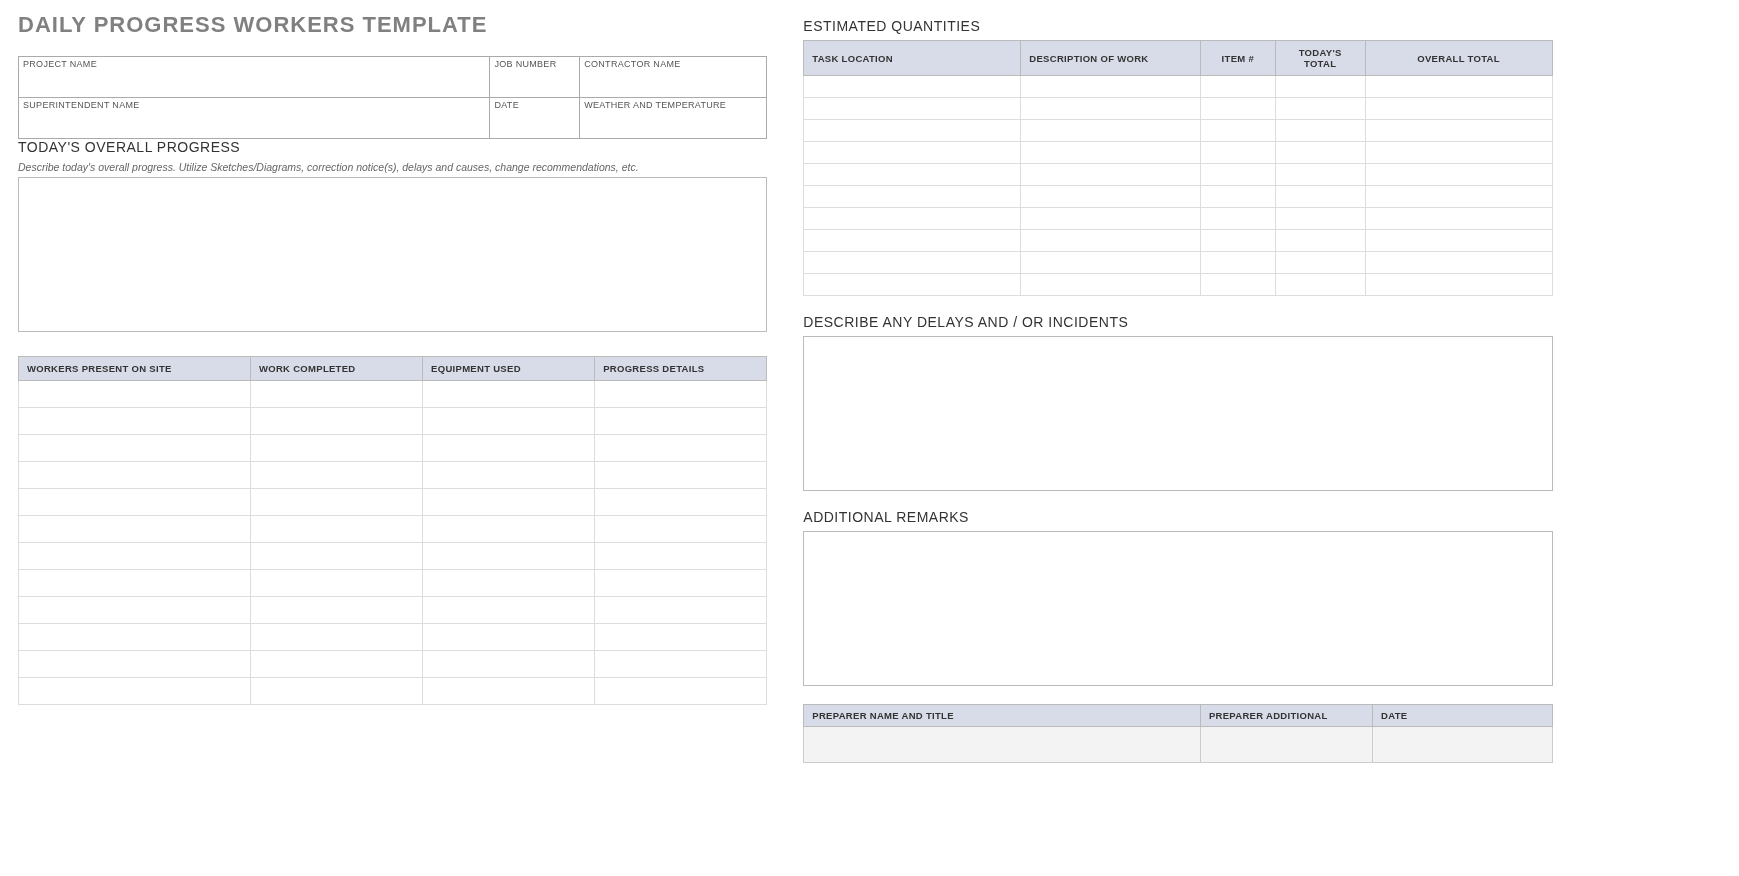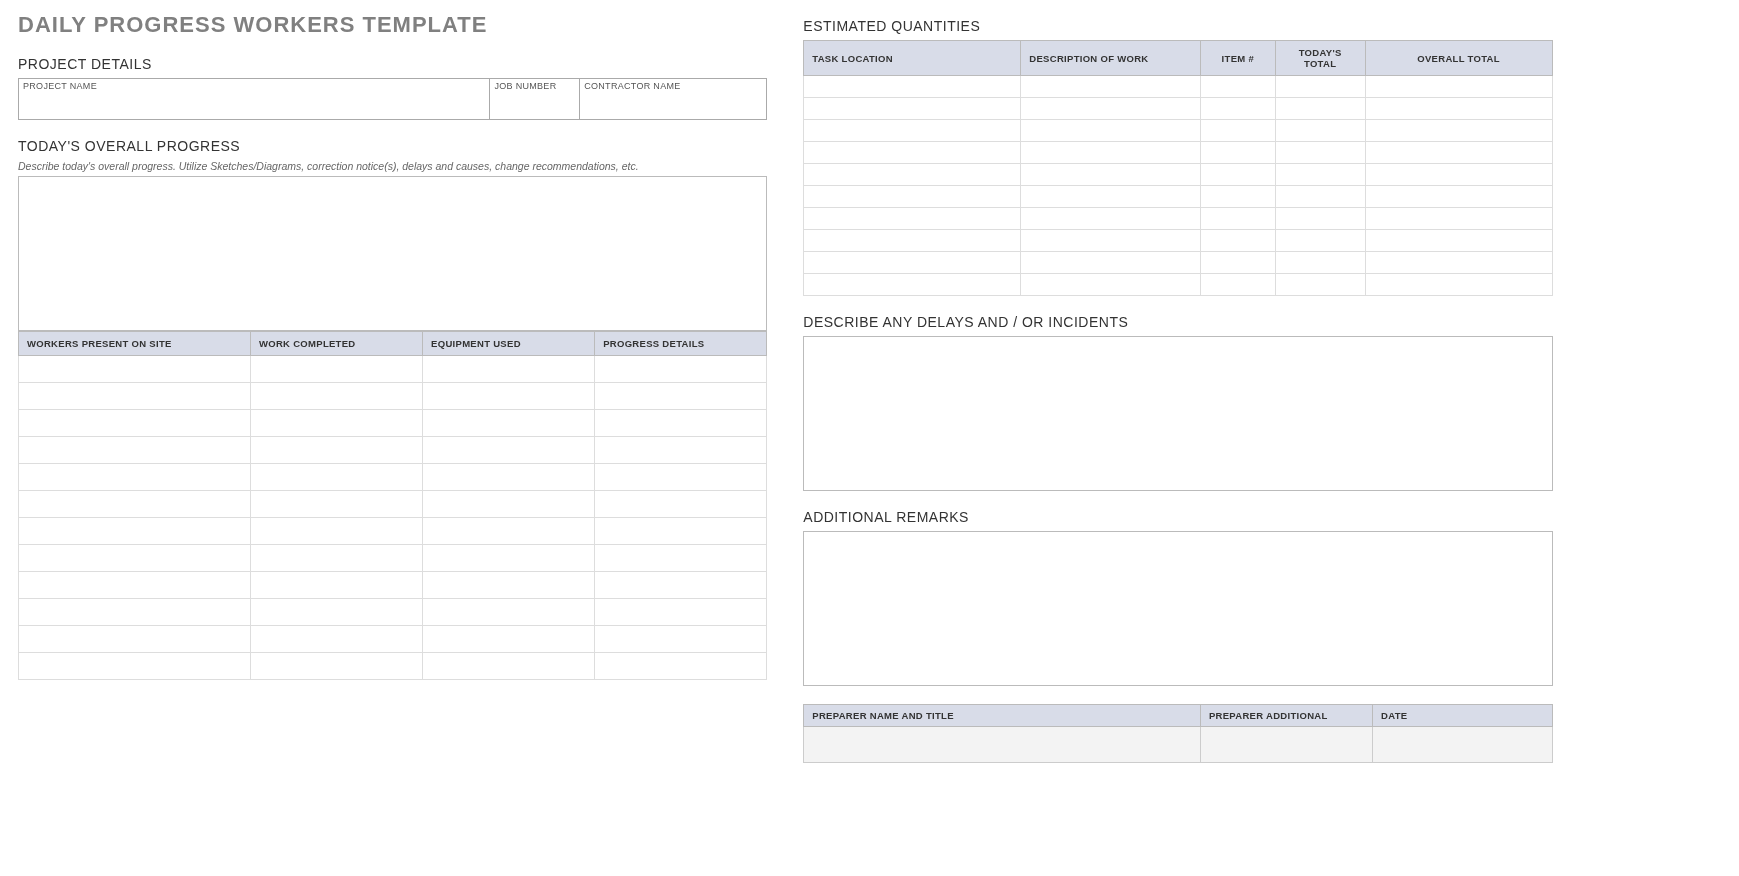--- a/index.html
+++ b/index.html
@@ -140,45 +140,58 @@
     .preparer-table th:nth-child(2) { width: 23%; }
     .preparer-table th:nth-child(3) { width: 24%; }
   </style>
 </head>
 <body>
 
 <div class="page">
   <div class="left-col">
     <h1 class="main-title">DAILY PROGRESS WORKERS TEMPLATE</h1>
 
-    <h2 class="section-title">PROJECT DETAILS</h2>
     <table class="details-grid">
       <tbody>
           <tr>
         <td class="col-wide">
           <div class="field-label">PROJECT NAME</div>
           <div class="field-value"></div>
         </td>
         <td class="col-narrow">
           <div class="field-label">JOB NUMBER</div>
           <div class="field-value"></div>
         </td>
         <td class="col-med">
           <div class="field-label">CONTRACTOR NAME</div>
+          <div class="field-value"></div>
+        </td>
+      </tr>
+      <tr>
+        <td class="col-wide">
+          <div class="field-label">SUPERINTENDENT NAME</div>
+          <div class="field-value"></div>
+        </td>
+        <td class="col-narrow">
+          <div class="field-label">DATE</div>
+          <div class="field-value"></div>
+        </td>
+        <td class="col-med">
+          <div class="field-label">WEATHER AND TEMPERATURE</div>
           <div class="field-value"></div>
         </td>
       </tr>
     </tbody>
       </table>
 
     <h2 class="section-title">TODAY'S OVERALL PROGRESS</h2>
     <div class="hint-text">Describe today's overall progress.  Utilize Sketches/Diagrams, correction notice(s), delays and causes, change recommendations, etc.</div>
     <div class="big-textarea"></div>
 
-    <table class="data-table workers-table" style="margin-top:0;padding-left:36px;">
+    <table class="data-table workers-table" style="margin-top:24px;padding-left:36px;">
       <thead>
         <tr>
           <th>WORKERS PRESENT ON SITE</th>
           <th>WORK COMPLETED</th>
           <th>EQUIPMENT USED</th>
           <th>PROGRESS DETAILS</th>
         </tr>
       </thead>
       <tbody id="workers-body">
           <tr>

